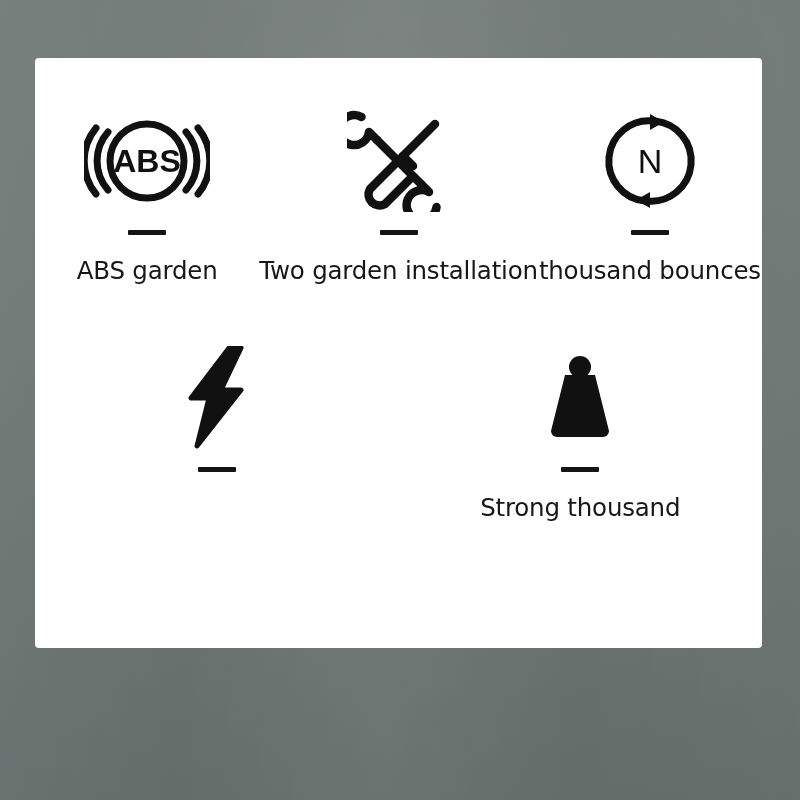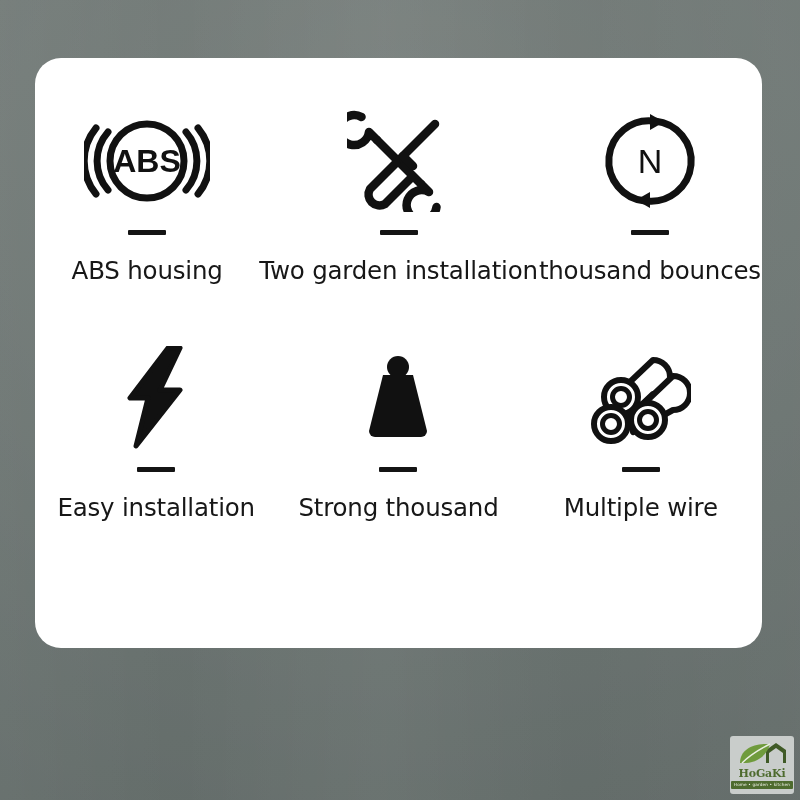--- a/index.html
+++ b/index.html
@@ -38,21 +38,21 @@
       rgba(255,255,255,0.03) 100%);
   }
 
   #card {
     position: absolute;
     left: 35px;
     top: 58px;
     width: 727px;
     height: 590px;
     background: #ffffff;
-    border-radius: 26px;
+    border-radius: 4px;
     box-sizing: border-box;
     display: flex;
     flex-direction: column;
     justify-content: flex-start;
     z-index: 2;
   }
 
   .grid-row {
     display: flex;
     width: 100%;
@@ -149,21 +149,21 @@
           <svg width="126" height="92" viewBox="0 0 126 92">
             <circle cx="63" cy="46" r="37" fill="none" stroke="#111" stroke-width="7"></circle>
             <path d="M24 17 A 44 44 0 0 0 24 75" fill="none" stroke="#111" stroke-width="7" stroke-linecap="round"></path>
             <path d="M12 13 A 52 52 0 0 0 12 79" fill="none" stroke="#111" stroke-width="7" stroke-linecap="round"></path>
             <path d="M102 17 A 44 44 0 0 1 102 75" fill="none" stroke="#111" stroke-width="7" stroke-linecap="round"></path>
             <path d="M114 13 A 52 52 0 0 1 114 79" fill="none" stroke="#111" stroke-width="7" stroke-linecap="round"></path>
             <text x="63" y="46" text-anchor="middle" dominant-baseline="central" font-family="'Liberation Sans', sans-serif" font-size="32" font-weight="700" fill="#111">ABS</text>
           </svg>
         </div>
         <div class="rule"></div>
-        <div class="feature-label">ABS housing</div>
+        <div class="feature-label">ABS garden</div>
       </div>
 
       <div class="feature">
         <div class="icon-box">
           <svg width="104" height="102" viewBox="0 0 104 102">
             <g fill="none" stroke="#111" stroke-width="8.5" stroke-linecap="round" stroke-linejoin="round">
 
               <path d="M30 30 L 74 74"></path>
 
               <path d="M30 30 L 22 22 A 15 15 0 1 1 14.5 7"></path>
@@ -206,72 +206,34 @@
 
     <div class="grid-row row-2">
 
       <div class="feature">
         <div class="icon-box">
           <svg width="76" height="104" viewBox="0 0 76 104">
             <path d="M50 2 L 12 52 L 30 52 L 18 100 L 62 44 L 42 44 L 62 2 Z" fill="#111" stroke="#111" stroke-width="5" stroke-linejoin="round"></path>
           </svg>
         </div>
         <div class="rule"></div>
-        <div class="feature-label">Easy installation</div>
       </div>
 
       <div class="feature">
         <div class="icon-box">
           <svg width="88" height="90" viewBox="0 0 88 90">
 
             <circle cx="44" cy="14" r="11" fill="#111"></circle>
 
             <path d="M29 22 L 59 22 L 73 78 A 6 6 0 0 1 67 84 L 21 84 A 6 6 0 0 1 15 78 Z" fill="#111"></path>
           </svg>
         </div>
         <div class="rule"></div>
         <div class="feature-label">Strong thousand</div>
       </div>
 
-      <div class="feature">
-        <div class="icon-box">
-          <svg width="100" height="96" viewBox="0 0 100 96">
-            <g stroke="#111" stroke-width="6" stroke-linejoin="round" fill="#fff">
-
-              <path d="M22 48 L 62 10 A 17 17 0 0 1 62 44 L 22 82 Z" fill="#fff"></path>
-
-              <path d="M48 76 L 88 38 A 17 17 0 0 1 88 72 L 48 94 Z" fill="#fff" transform="translate(-6,-12)"></path>
-            </g>
-
-            <g>
-              <circle cx="30" cy="47" r="17" fill="#fff" stroke="#111" stroke-width="6"></circle>
-              <circle cx="30" cy="47" r="8.5" fill="#fff" stroke="#111" stroke-width="5"></circle>
-
-              <circle cx="57" cy="70" r="17" fill="#fff" stroke="#111" stroke-width="6"></circle>
-              <circle cx="57" cy="70" r="8.5" fill="#fff" stroke="#111" stroke-width="5"></circle>
-
-              <circle cx="20" cy="74" r="17" fill="#fff" stroke="#111" stroke-width="6"></circle>
-              <circle cx="20" cy="74" r="8.5" fill="#fff" stroke="#111" stroke-width="5"></circle>
-            </g>
-          </svg>
-        </div>
-        <div class="rule"></div>
-        <div class="feature-label">Multiple wire</div>
-      </div>
 
     </div>
 
   </div>
 
-  <div id="watermark">
-    <svg id="wm-mark" width="52" height="26" viewBox="0 0 52 26">
-
-      <path d="M30 22 L 30 9 L 40 2 L 50 9 L 50 22 Z" fill="#3f5a26"></path>
-      <path d="M33 22 L 33 12 L 40 7 L 47 12 L 47 22 Z" fill="#c9cdcb"></path>
-
-      <path d="M4 22 C 4 8, 18 2, 34 3 C 30 17, 18 23, 4 22 Z" fill="#6f9b3c"></path>
-      <path d="M6 22 C 14 14, 24 8, 34 3" fill="none" stroke="#e8eee0" stroke-width="1.4"></path>
-    </svg>
-    <div id="wm-name">HoGaKi</div>
-    <div id="wm-tag">Home • garden • kitchen</div>
-  </div>
 
 </div>
 
 </body></html>

